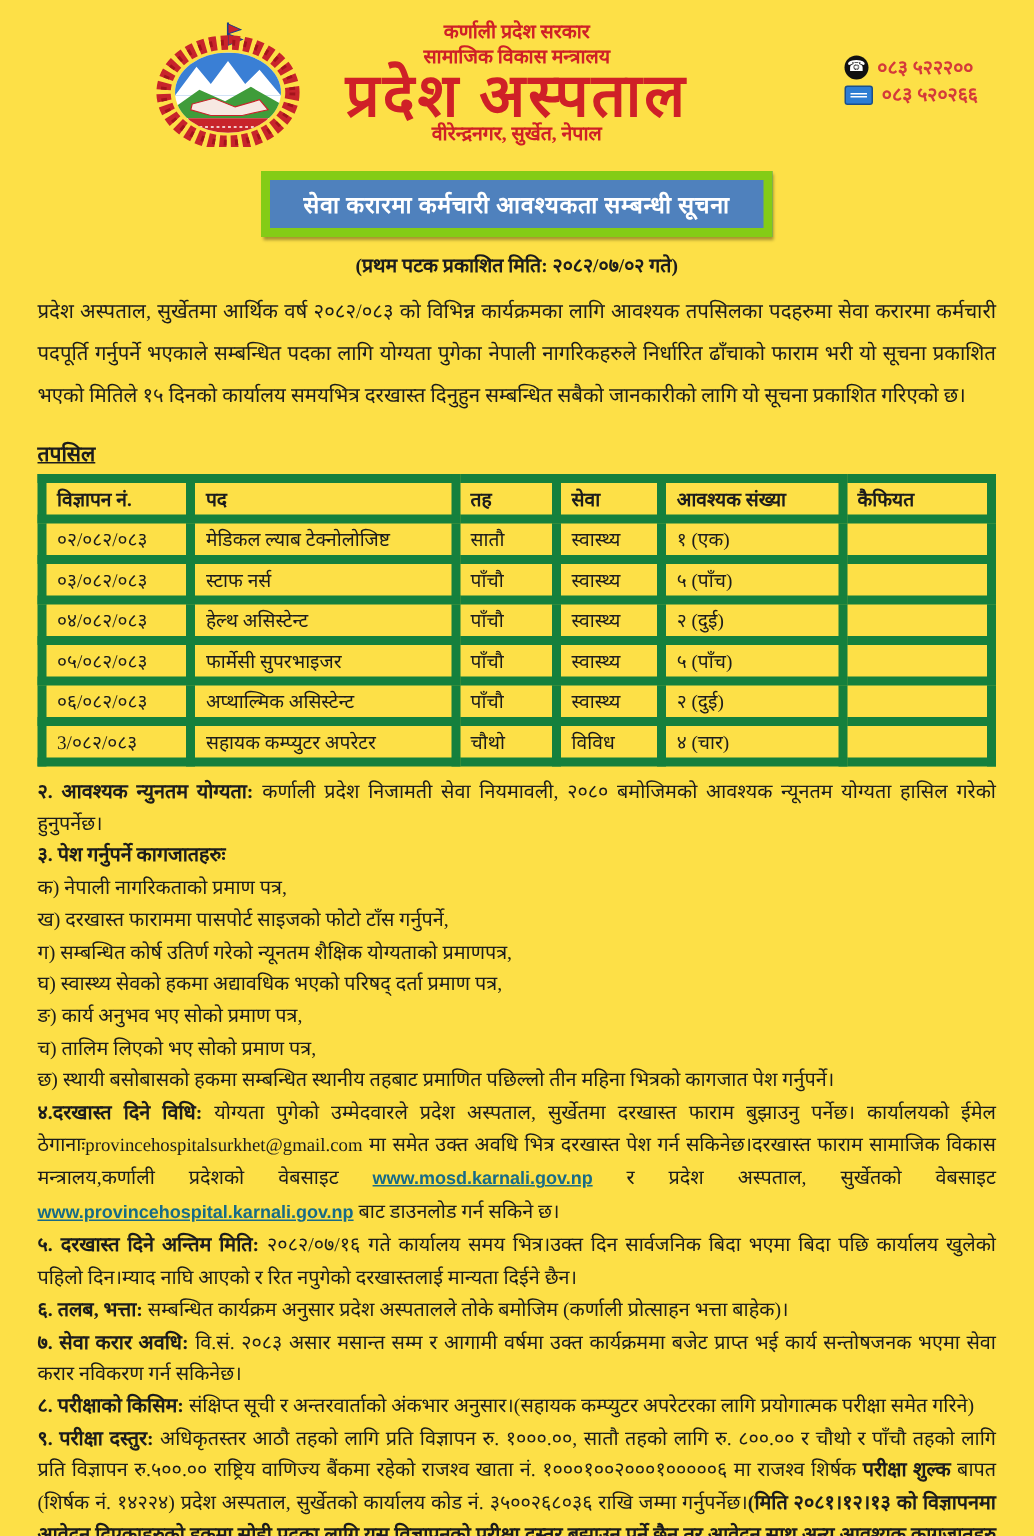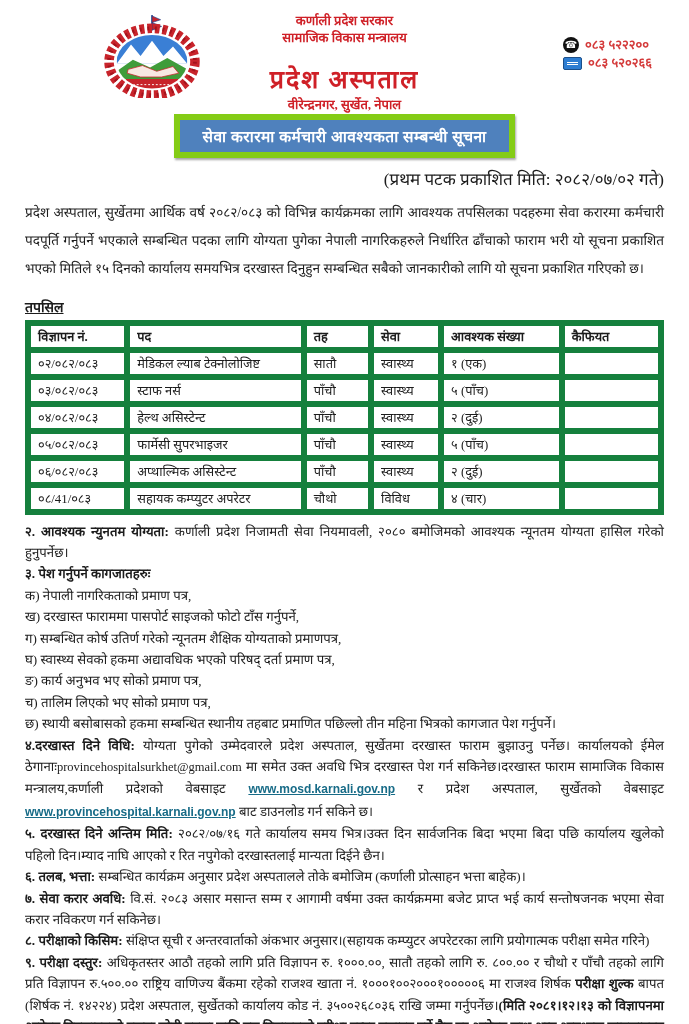--- a/index.html
+++ b/index.html
@@ -1,42 +1,42 @@
 <!DOCTYPE html>
 <html><head>
 <meta charset="utf-8">
 <style>
   html,body { margin:0; padding:0; background:#e8e8e8; }
   .page {
-    width:689px; height:1024px; margin:0 auto; background:#ffffff;
+    width:689px; height:1024px; margin:0 auto; background:#fde047;
     box-sizing:border-box; padding:12px 25px 8px 25px; overflow:hidden;
     font-family:"Liberation Serif","DejaVu Serif",serif; color:#1c1c1c;
     position:relative;
   }
   
   .hdr { position:relative; height:100px; }
   .hdr-logo { position:absolute; left:78px; top:2px; width:98px; height:84px; }
   .hdr-center { position:absolute; left:0; right:0; top:0; text-align:center; }
   .gov-line { font-size:13px; font-weight:bold; line-height:17px; color:#cf2027; }
-  .org-name { font-size:25px; font-weight:bold; color:#cf2027; line-height:34px; margin-top:17px; letter-spacing:2px;}
+  .org-name { font-size:40px; font-weight:bold; color:#cf2027; line-height:34px; margin-top:1px; letter-spacing:2px;}
   .org-addr { font-size:13px; font-weight:bold; color:#cf2027; line-height:16px; }
   .hdr-contacts { position:absolute; right:12px; top:24px; font-size:13px; font-weight:bold; color:#d43a3a; }
   .contact-row { display:flex; align-items:center; gap:6px; line-height:18px; }
   .phone-badge { width:16px; height:16px; background:#111; border-radius:50%; color:#fff;
       font-family:"DejaVu Sans",sans-serif; font-size:10px; display:flex; align-items:center; justify-content:center; }
   .fax-badge { width:17px; height:11px; background:#2d7dd2; border:1px solid #1b4f8a; border-radius:2px;
       display:flex; flex-direction:column; justify-content:center; gap:1px; align-items:center; }
   .fax-badge i { display:block; width:11px; height:1px; background:#fff; }
   
   .banner {
     margin:2px auto 0 auto; display:table; background:#4f81bd; border:6px solid #84cc16;
     box-shadow:1px 2px 2px rgba(0,0,0,.35); padding:5px 22px; color:#ffffff;
     font-size:15.5px; font-weight:bold; letter-spacing:.5px;
   }
-  .pub-date { text-align:right; font-weight:normal; font-size:17px; margin-top:9px; }
+  .pub-date { text-align:center; font-weight:bold; font-size:13px; margin-top:9px; }
   
   .intro { margin-top:9px; text-align:justify; font-size:13.6px; line-height:28px; }
   .tapasil { font-weight:bold; text-decoration:underline; font-size:14px; margin:1px 0 4px 0; }
   
   table.vac { width:100%; border-collapse:collapse; font-size:12.8px; table-layout:fixed; }
   table.vac th, table.vac td { border:6px solid #15803d; padding:1px 7px; height:19px; text-align:left; font-weight:normal; overflow:hidden; white-space:nowrap; }
   table.vac th { font-weight:bold; }
   th.c-adno{width:15.5%;} th.c-post{width:30%;} th.c-level{width:9.5%;} th.c-serv{width:10%;} th.c-count{width:19.5%; text-align:center;} th.c-rem{width:15.5%; text-align:center;}
   
   .notices { margin-top:6px; }
@@ -149,21 +149,21 @@
       </tr>
       <tr>
         <td>०६/०८२/०८३</td>
           <td>अप्थाल्मिक असिस्टेन्ट</td>
           <td>पाँचौ</td>
           <td>स्वास्थ्य</td>
           <td>२ (दुई)</td>
           <td></td>
       </tr>
       <tr>
-        <td>०८/41/०८३</td>
+        <td>3/०८२/०८३</td>
           <td>सहायक कम्प्युटर अपरेटर</td>
           <td>चौथो</td>
           <td>विविध</td>
           <td>४ (चार)</td>
           <td></td>
       </tr>
     </tbody>
   </table>
 
   <div class="notices">

